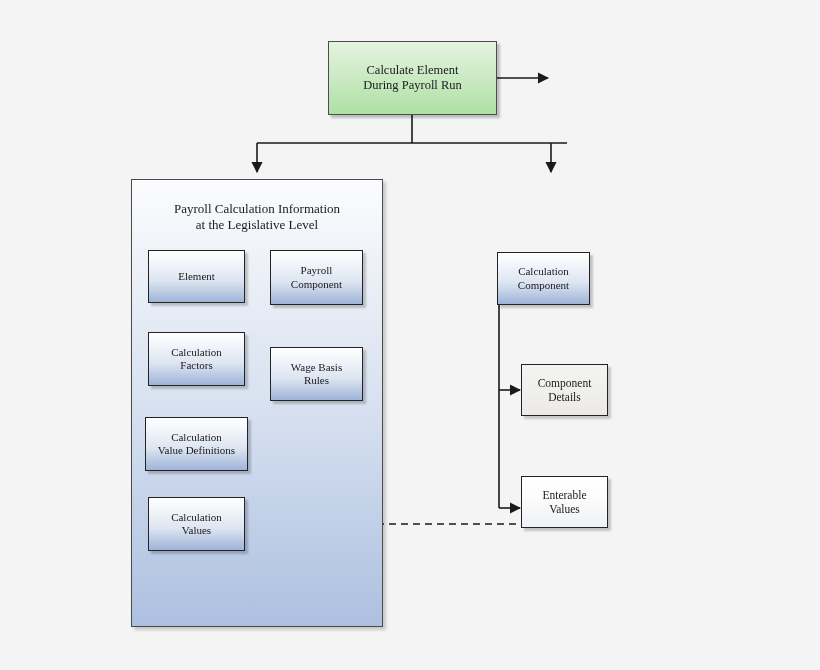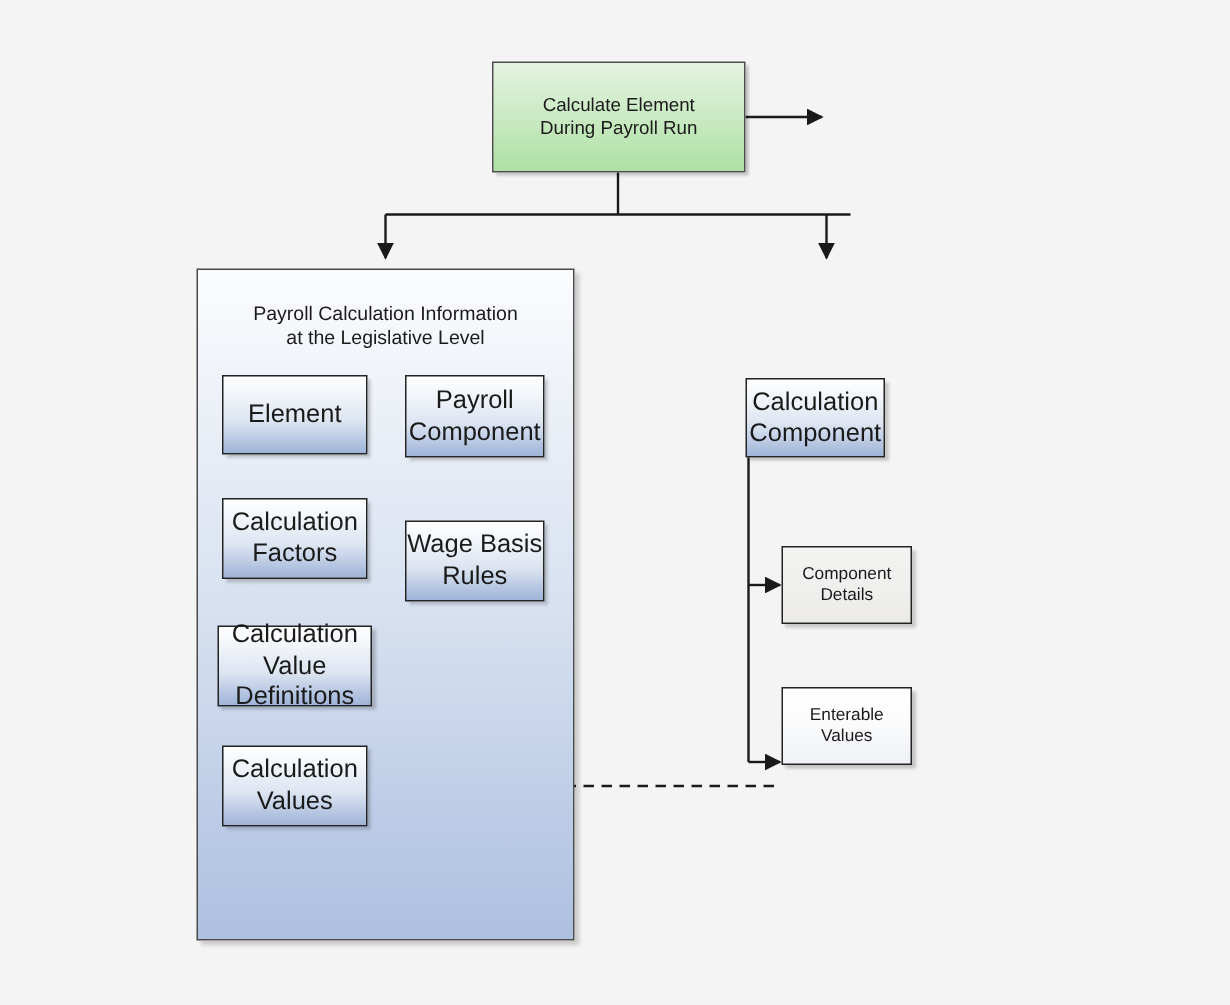--- a/index.html
+++ b/index.html
@@ -6,21 +6,21 @@
   html, body {
     margin: 0;
     padding: 0;
     background: #ffffff;
   }
   #stage {
     position: relative;
     width: 820px;
     height: 670px;
     background: #f4f4f4;
-    font-family: Liberation Sans, sans-serif;
+    font-family: Liberation Serif, serif;
     overflow: hidden;
   }
   #edges {
     position: absolute;
     left: 0; top: 0;
     width: 820px; height: 670px;
     pointer-events: none;
   }
 
   
@@ -71,21 +71,21 @@
     font-size: 13px;
     color: #1a1a1a;
     line-height: 1.25;
     white-space: pre-line;
   }
 
   
   .node-blue {
     border: 1.5px solid #232323;
     background: linear-gradient(to bottom, #ffffff 0%, #f4f7fb 20%, #dde5f1 58%, #9fb4d8 100%);
-    font-size: 17px;
+    font-size: 11px;
     box-shadow: 2.5px 2.5px 2px rgba(0,0,0,0.20);
   }
   
   .node-pale {
     border: 1.5px solid #232323;
     background: linear-gradient(to bottom, #f3f3f1 0%, #efefee 55%, #eceae6 100%);
     font-size: 11.5px;
     box-shadow: 2.5px 2.5px 2px rgba(0,0,0,0.18);
   }
   .node-white {
@@ -159,16 +159,16 @@
   <div class="node node-blue" style="left:148px; top:497px; width:97px; height:54px;">Calculation
 Values</div>
 
 
   <div class="node node-blue" style="left:497px; top:252px; width:93px; height:53px;">Calculation
 Component</div>
 
   <div class="node node-pale" style="left:521px; top:364px; width:87px; height:52px;">Component
 Details</div>
 
-  <div class="node node-white" style="left:521px; top:458px; width:87px; height:52px;">Enterable
+  <div class="node node-white" style="left:521px; top:476px; width:87px; height:52px;">Enterable
 Values</div>
 
 </div>
 
 </body></html>

